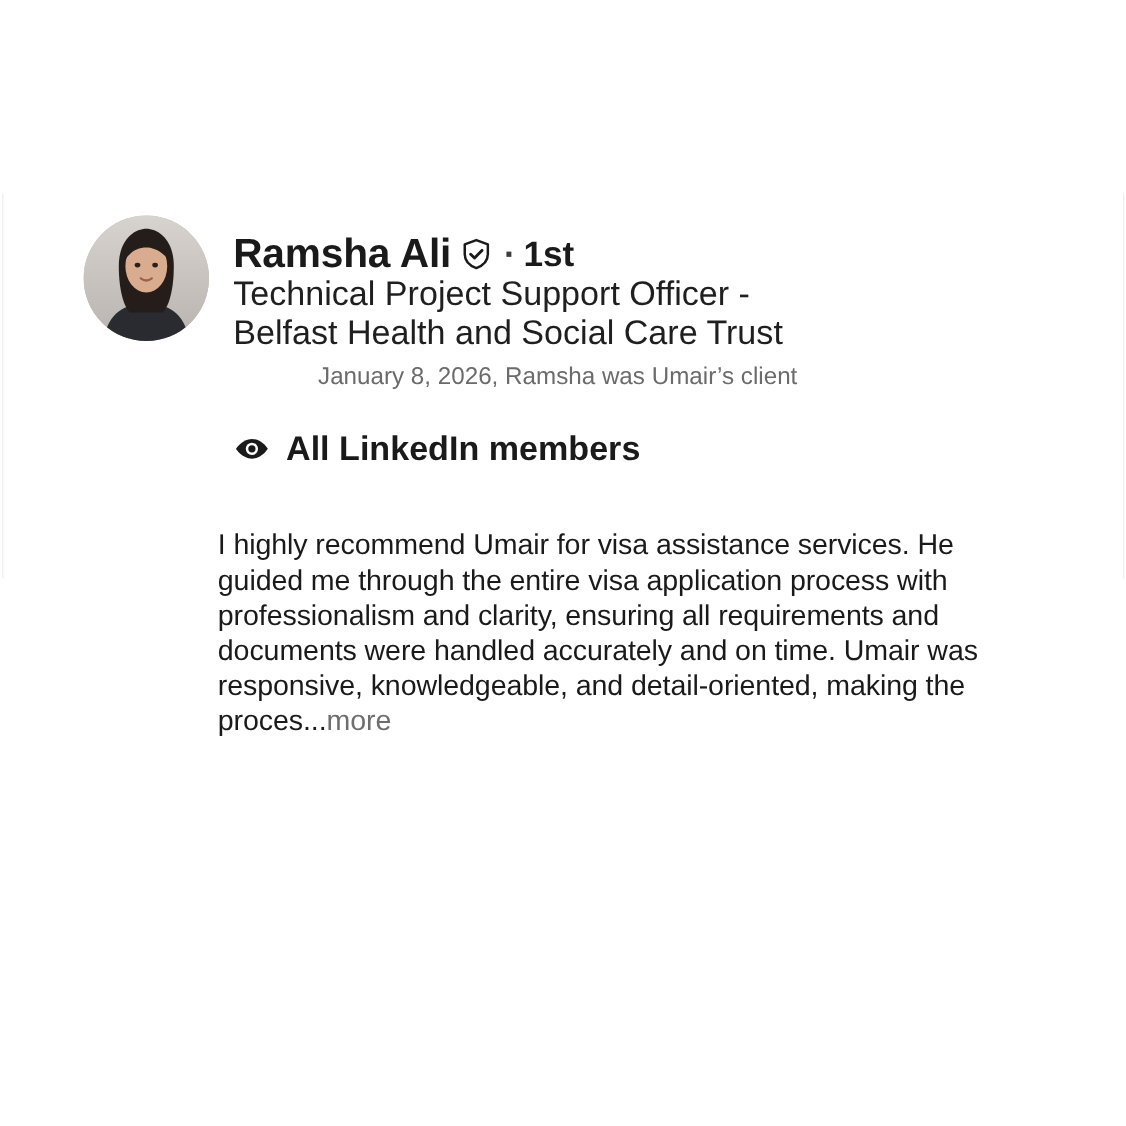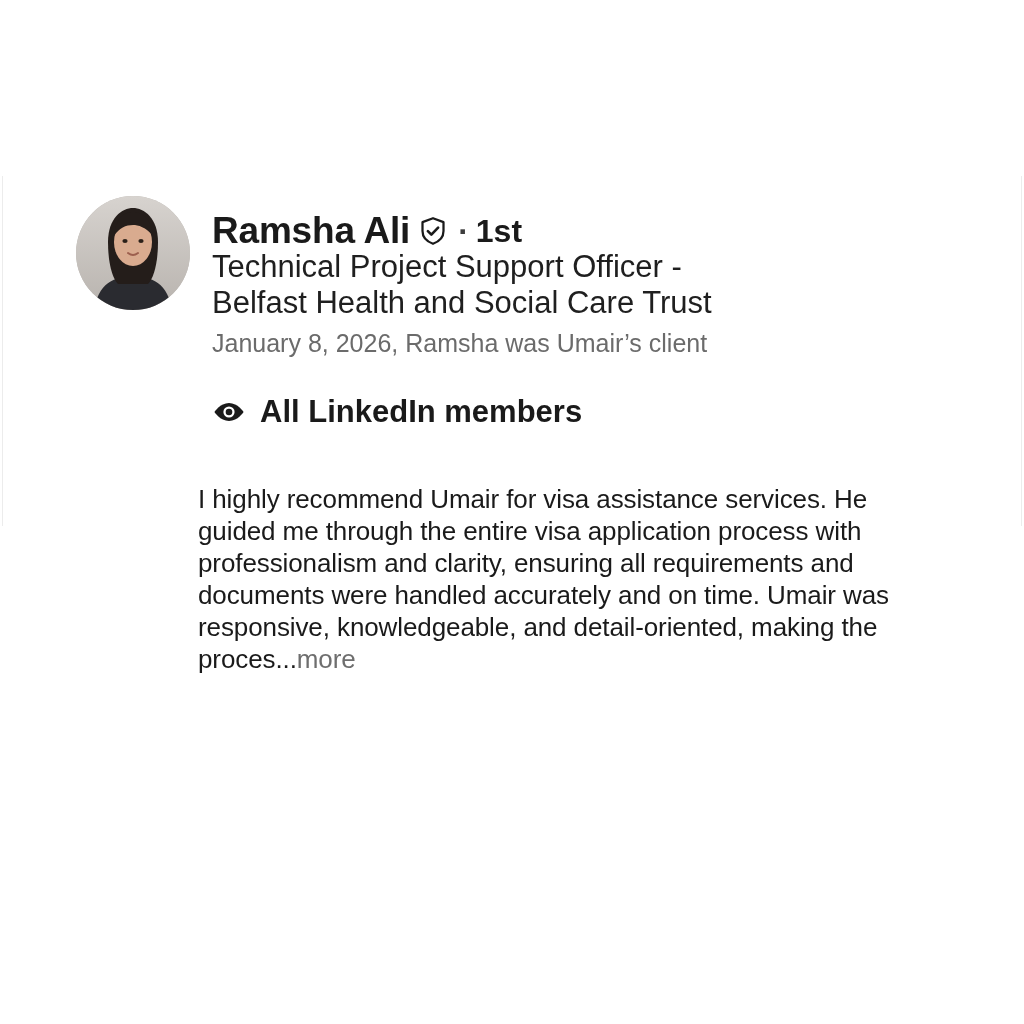--- a/index.html
+++ b/index.html
@@ -98,25 +98,26 @@
     margin-top: 0;
     font-size: 31px;
     font-weight: 400;
     color: #1f1f1f;
     line-height: 1.16;
     max-width: 560px;
   }
 
   .relationship {
     margin-top: 8px;
-    font-size: 25px;
+    font-size: 22px;
     font-weight: 400;
     color: #6b6b6b;
     line-height: 1.16;
     max-width: 590px;
+    text-align: center;
   }
 
   .visibility-row {
     display: flex;
     align-items: center;
     gap: 14px;
     margin-top: 36px;
     margin-left: 136px;
   }
   .eye-icon {

